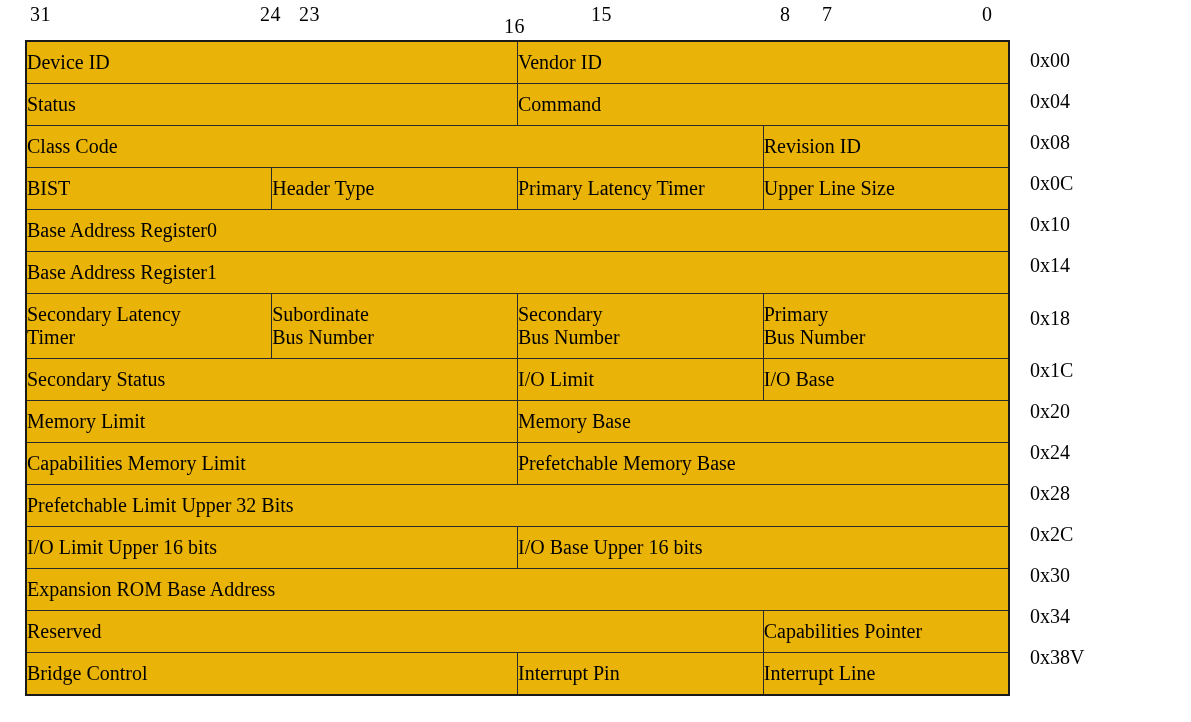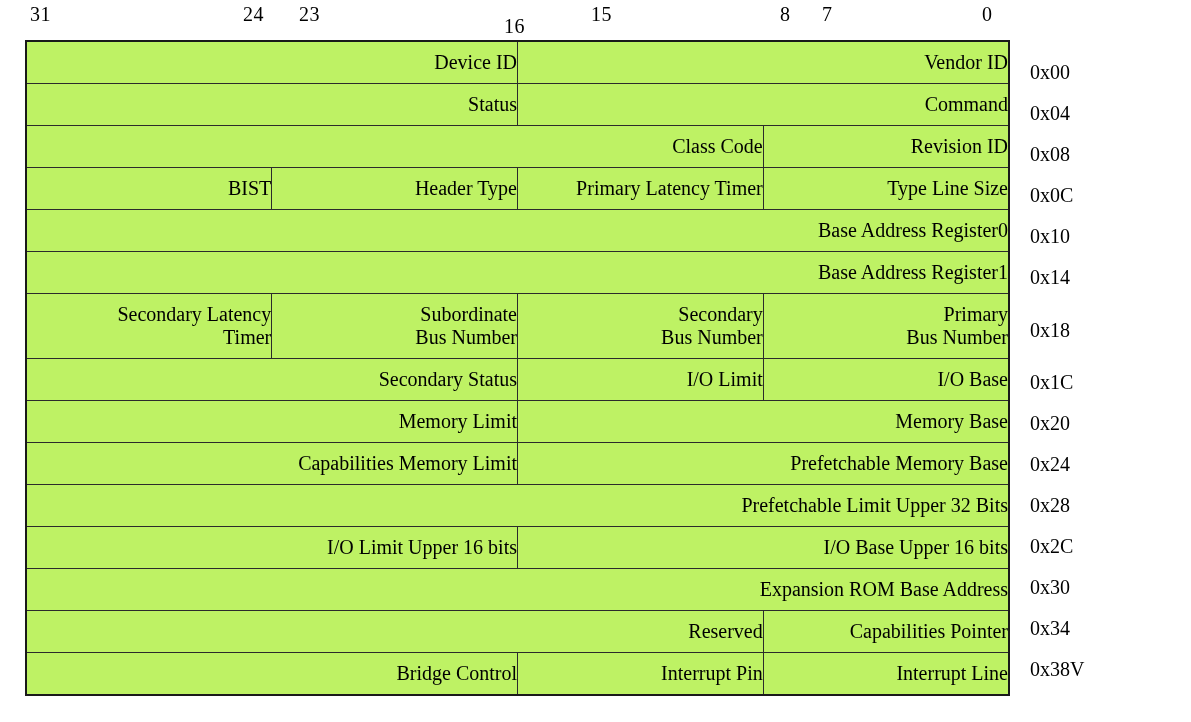--- a/index.html
+++ b/index.html
@@ -43,46 +43,46 @@
   .reg-table {
     position: absolute;
     left: 25px;
     top: 40px;
     width: 985px;
     border-collapse: collapse;
     table-layout: fixed;
   }
   .reg-table td {
     border: 1px solid #2b2b2b;
-    text-align: right;
+    text-align: left;
     vertical-align: middle;
     font-size: 20px;
     line-height: 1.12;
     padding: 0;
     height: 41px;
     white-space: nowrap;
-    background: #bef264;
+    background: #eab308;
   }
   .reg-table tr.tall td {
     height: 64px;
   }
   .reg-table td.two-line {
     white-space: normal;
     line-height: 1.16;
   }
   
   .reg-table {
     border: 2px solid #1a1a1a;
   }
 
   
   .offsets {
     position: absolute;
     left: 1030px;
-    top: 52px;
+    top: 40px;
     width: 140px;
   }
   .offset {
     height: 41px;
     line-height: 41px;
     font-size: 20px;
     text-align: left;
     white-space: nowrap;
   }
   .offset.tall {
@@ -90,21 +90,21 @@
     line-height: 64px;
   }
 </style>
 </head>
 <body>
 
 <div id="diagram">
 
   <div class="bit-ruler">
       <span class="bit-label" style="left: 30px;">31</span>
-      <span class="bit-label" style="left: 243px;">24</span>
+      <span class="bit-label" style="left: 260px;">24</span>
       <span class="bit-label" style="left: 299px;">23</span>
       <span class="bit-label" style="left: 504px; margin-top: 12px;">16</span>
       <span class="bit-label" style="left: 591px;">15</span>
       <span class="bit-label" style="left: 780px;">8</span>
       <span class="bit-label" style="left: 822px;">7</span>
       <span class="bit-label" style="left: 982px;">0</span>
     </div>
 
   <table class="reg-table">
     <tbody>
@@ -117,21 +117,21 @@
           <td colspan="16">Command</td>
         </tr>
         <tr>
           <td colspan="24">Class Code</td>
           <td colspan="8">Revision ID</td>
         </tr>
         <tr>
           <td colspan="8">BIST</td>
           <td colspan="8">Header Type</td>
           <td colspan="8">Primary Latency Timer</td>
-          <td colspan="8">Type Line Size</td>
+          <td colspan="8">Upper Line Size</td>
         </tr>
         <tr>
           <td colspan="32">Base Address Register0</td>
         </tr>
         <tr>
           <td colspan="32">Base Address Register1</td>
         </tr>
         <tr class="tall">
           <td colspan="8" class="two-line">Secondary Latency<br>Timer</td>
           <td colspan="8" class="two-line">Subordinate<br>Bus Number</td>

